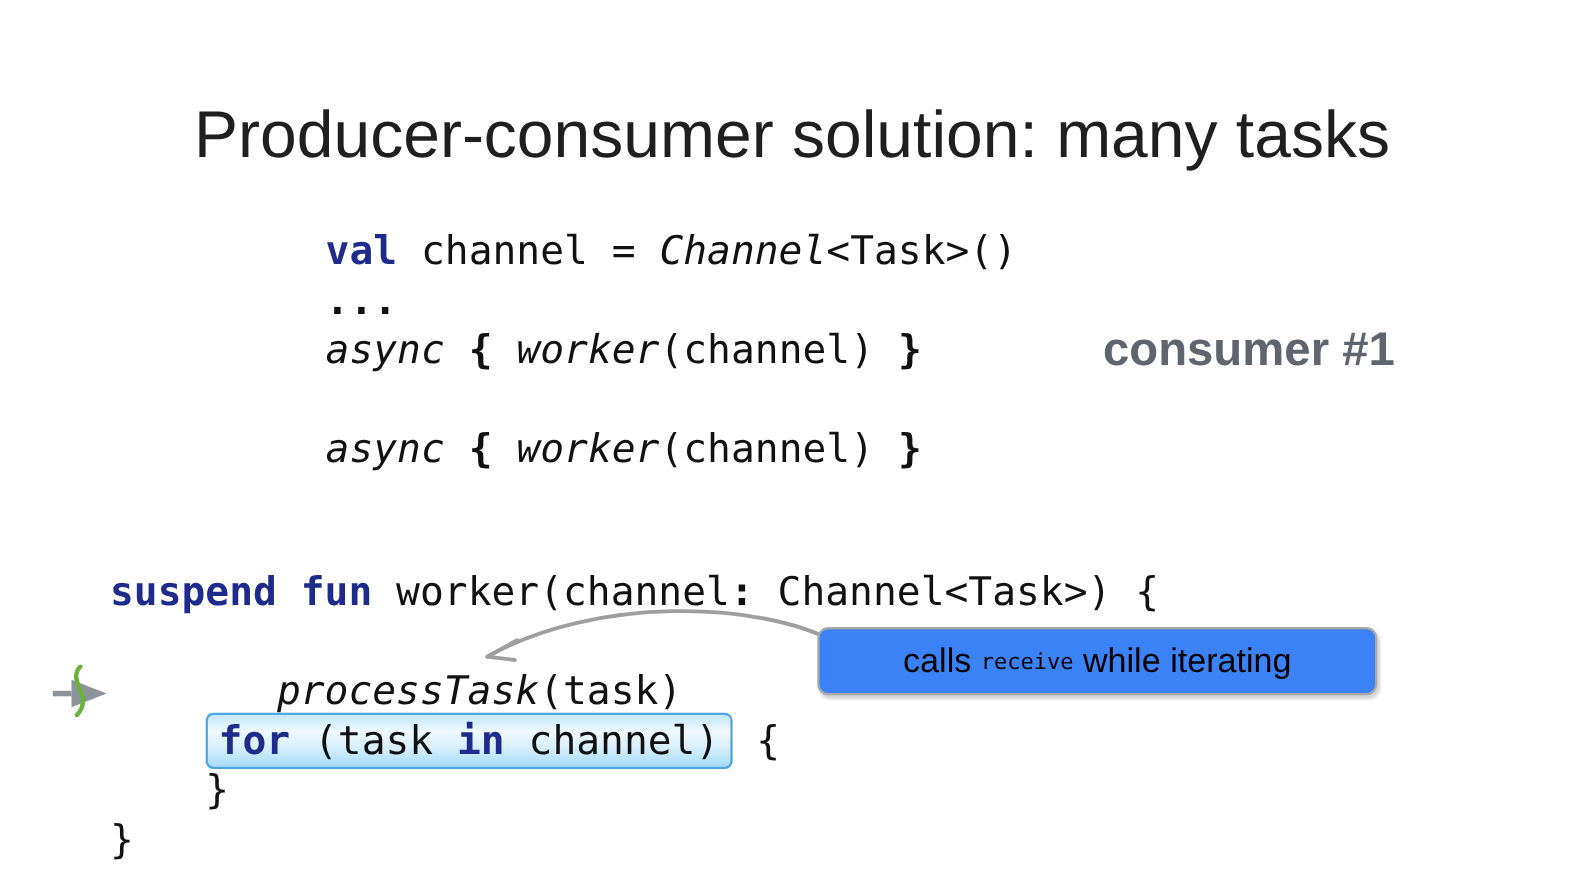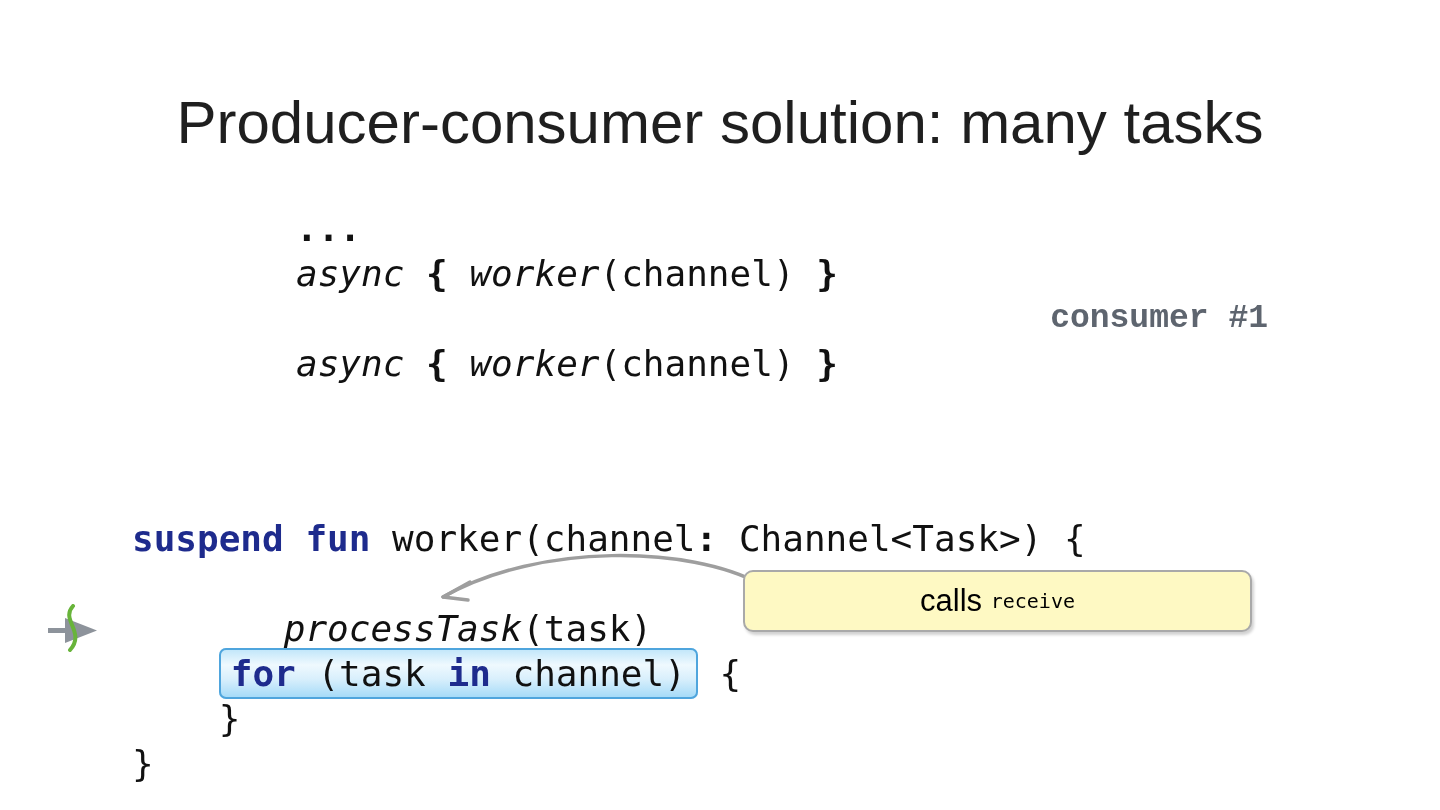--- a/index.html
+++ b/index.html
@@ -10,58 +10,59 @@
   .title{
     position:absolute;top:88px;left:0;width:100%;text-align:center;
     font-size:60px;font-weight:300;letter-spacing:0px;color:var(--title-color,#1f1f1f);
   }
   .code{
     position:absolute;font-family:"DejaVu Sans Mono",monospace;
     font-size:36px;color:var(--code-color,#111111);
   }
   .code .line{height:45px;line-height:45px;white-space:pre;}
   #code-top{left:296px;top:206px;}
-  #code-bottom{left:100px;top:516px;margin-left:32px;}
+  #code-bottom{left:100px;top:516px;}
   .kw{color:var(--kw-color,#1e2b8d);font-weight:bold;}
   .b{font-weight:bold;}
   .it{font-style:italic;}
   .side-label{
-    position:absolute;right:172px;font-family:Liberation Mono, monospace;
-    font-weight:bold;font-size:33px;line-height:45px;color:var(--label-gray,#5e656f);
+    position:absolute;right:172px;font-family:Liberation Sans, sans-serif;
+    font-weight:bold;font-size:43px;line-height:45px;color:var(--label-gray,#5e656f);
     white-space:pre;
     text-align:right;
   }
   #consumer1{top:296px;}
   #consumer2{top:386px;}
   .hl-box{
     border:2.5px solid var(--hl-border,#4fa5dd);
     border-radius:7px;
     padding:3px 10px;
     background:linear-gradient(180deg,#c3e7fa 0%,#eff9fe 32%,#d8effc 62%,#a6dbf8 100%);
   }
   .tooltip{
     position:absolute;left:743px;top:570px;width:509px;height:62px;
-    box-sizing:border-box;background:#fef9c3;
+    box-sizing:border-box;background:#3b82f6;
     border:2.5px solid var(--tooltip-border,#a9a9a9);border-radius:10px;
     box-shadow:2px 3px 3px rgba(0,0,0,0.18);
     display:flex;align-items:center;justify-content:center;
     font-size:31px;color:#000;z-index:3;white-space:pre;
   }
   .tooltip .mono{font-family:"DejaVu Sans Mono",monospace;font-size:20px;}
   #callout-arrow{position:absolute;left:420px;top:538px;z-index:2;}
   #jump-icon{position:absolute;left:45px;top:604px;}
 </style>
 </head>
 <body>
 
 <div class="slide">
 
   <div class="title">Producer-consumer solution: many tasks</div>
 
   <div class="code" id="code-top">
+    <div class="line"><span class="kw">val</span><span> channel = </span><span class="it">Channel</span><span>&lt;Task&gt;()</span></div>
     <div class="line"><span class="b">...</span></div>
     <div class="line"><span class="it">async</span><span> </span><span class="b">{</span><span> </span><span class="it">worker</span><span>(channel)</span><span> </span><span class="b">}</span></div>
     <div class="line"></div>
     <div class="line"><span class="it">async</span><span> </span><span class="b">{</span><span> </span><span class="it">worker</span><span>(channel)</span><span> </span><span class="b">}</span></div>
   </div>
 
   <div class="side-label" id="consumer1">consumer #1</div>
 
   <div class="code" id="code-bottom">
     <div class="line"><span class="kw">suspend fun</span><span> worker(channel</span><span class="b">:</span><span> Channel&lt;Task&gt;) {</span></div>
@@ -76,15 +77,15 @@
     <rect x="3" y="24" width="17" height="5" fill="#8d939b"></rect>
     <polygon points="20,14 52,26.5 20,39" fill="#8d939b"></polygon>
     <path d="M 28,2 C 15,16 41,28 25,46" fill="none" stroke="#68b43a" stroke-width="4" stroke-linecap="round"></path>
   </svg>
 
   <svg id="callout-arrow" width="350" height="80" viewBox="0 0 350 80">
     <path d="M 340,46 C 270,8 120,4 23,59" fill="none" stroke="#9e9e9e" stroke-width="3.5" stroke-linecap="round"></path>
     <path d="M 50,44 L 23,59 L 48,62" fill="none" stroke="#9e9e9e" stroke-width="3.5" stroke-linecap="round" stroke-linejoin="round"></path>
   </svg>
 
-  <div class="tooltip"><span>calls </span><span class="mono">receive</span></div>
+  <div class="tooltip"><span>calls </span><span class="mono">receive</span><span> while iterating</span></div>
 
 </div>
 
 </body></html>

